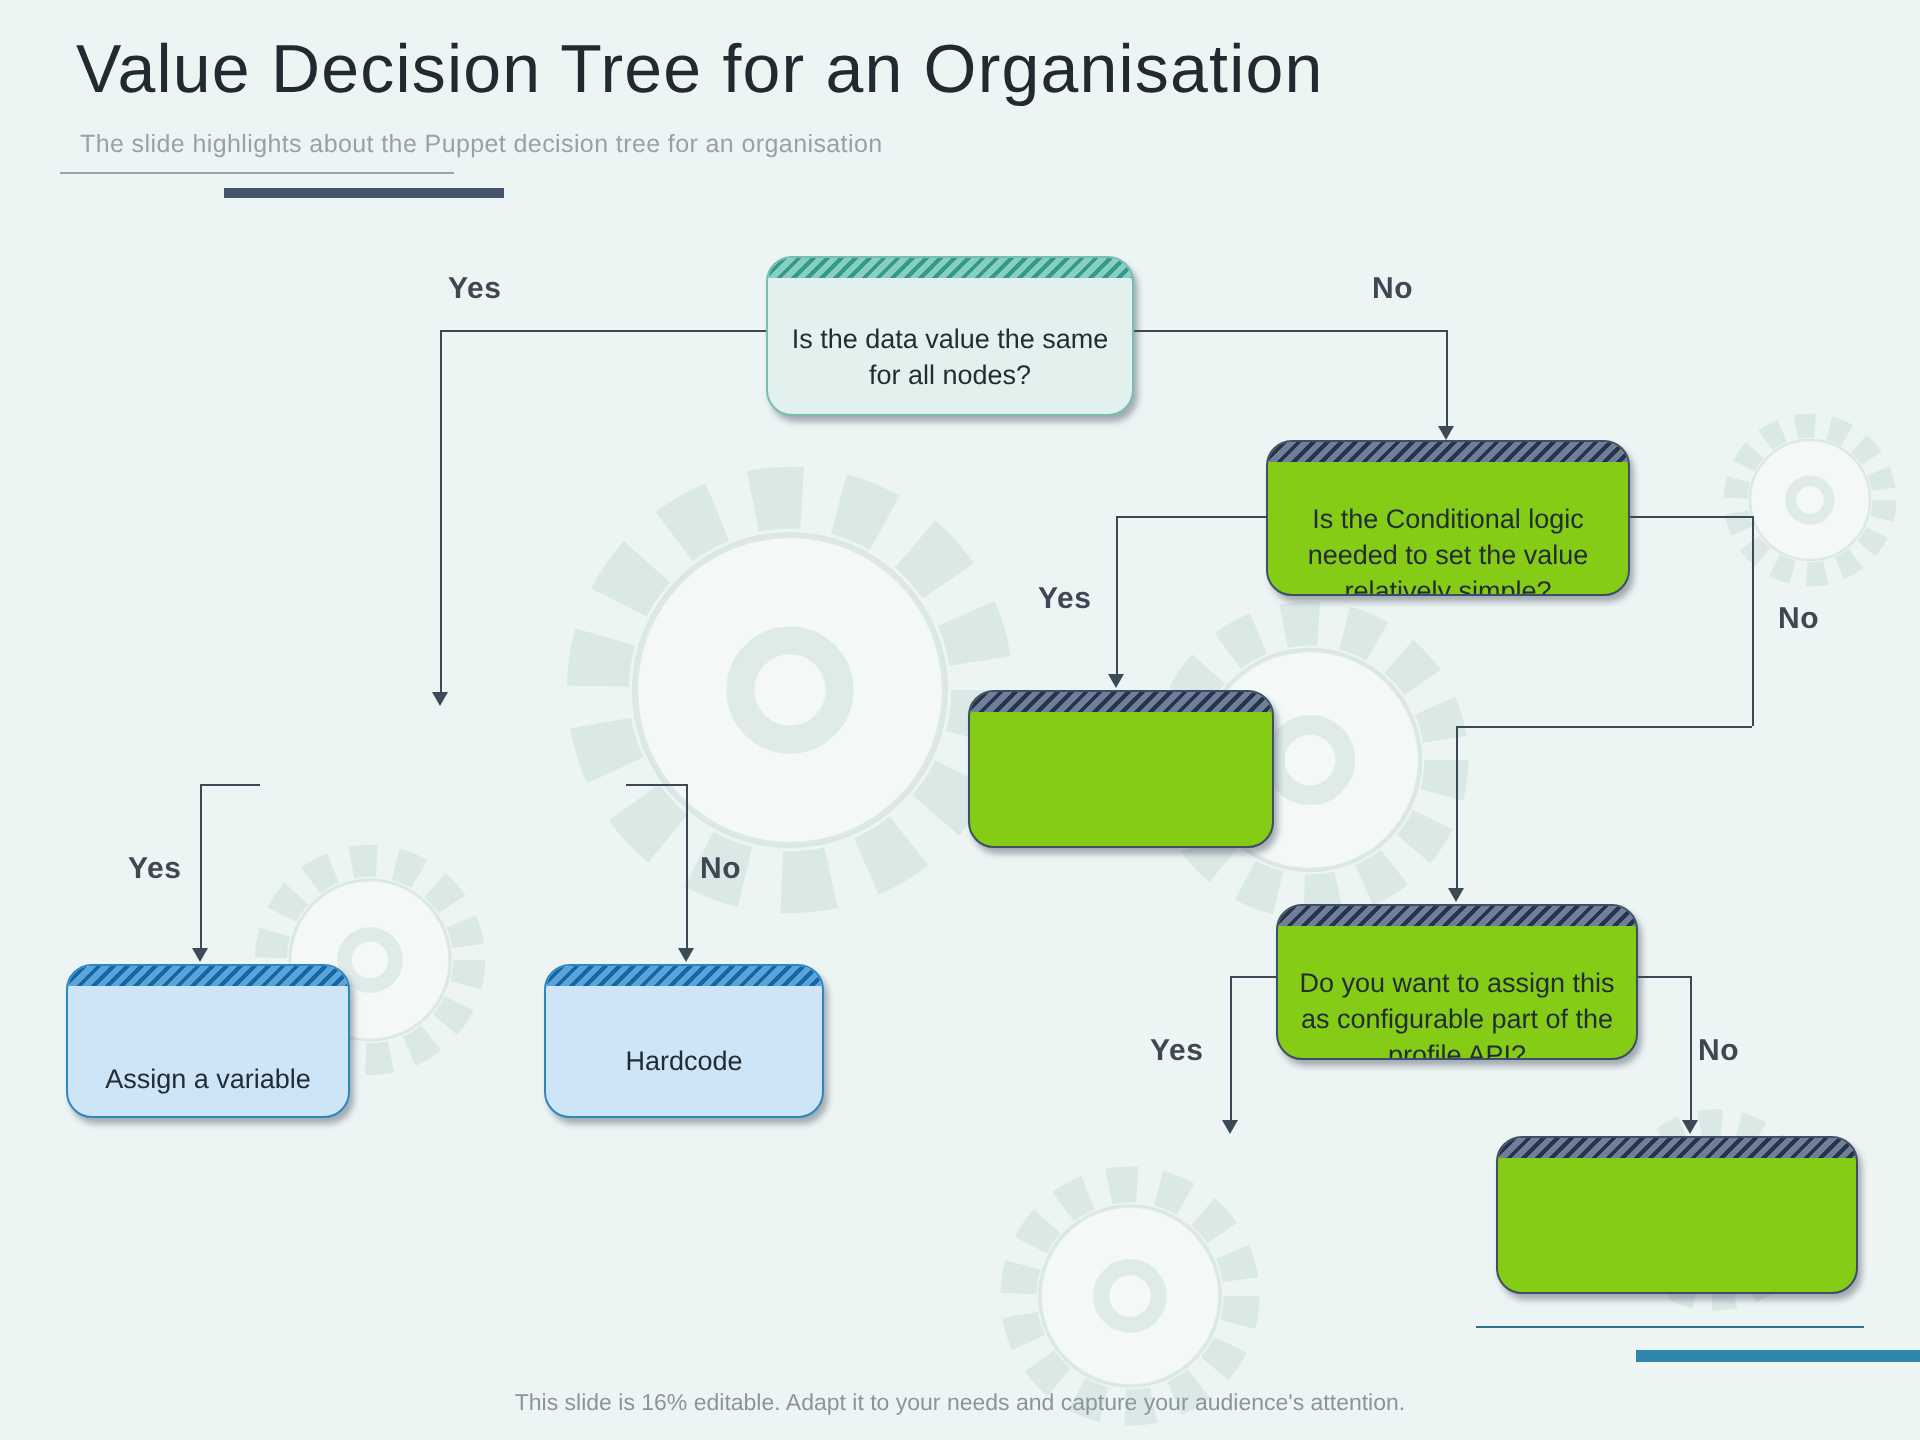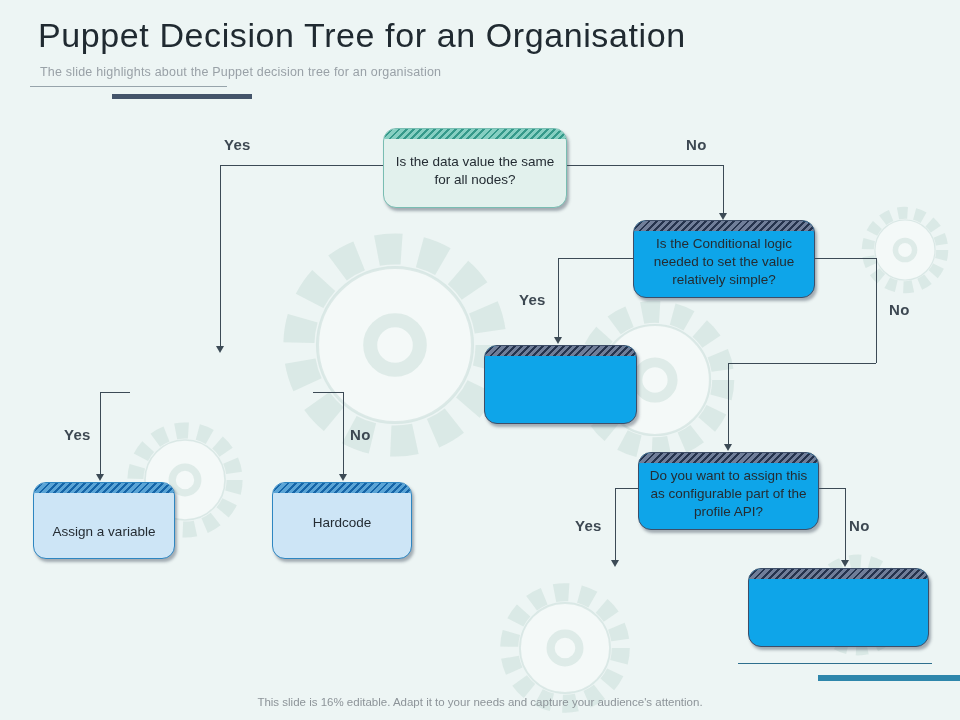--- a/index.html
+++ b/index.html
@@ -25,27 +25,27 @@
   
   .node {
     position:absolute; display:flex; flex-direction:column;
     border-radius:13px; overflow:hidden;
     box-shadow:2px 3px 3px rgba(70,82,97,0.45);
   }
   .node .band { height:10px; flex:none; }
   .node .node-text {
     flex:1; display:flex; align-items:center; justify-content:center;
     text-align:center; padding:4px 10px 8px 10px;
-    font-size:13.5px; line-height:1.35; color:#242c33;
+    font-size:13.5px; line-height:1.35; color:#242c33;margin-top:16px;
   }
   .node.teal { background:#e2f1ed; border:1px solid #79bdb2; }
   .node.teal .band { background:repeating-linear-gradient(135deg,#35998a 0 2px,#86cfc2 2px 5px); }
   .node.blue { background:#cde5f6; border:1px solid #2e86c1; }
   .node.blue .band { background:repeating-linear-gradient(135deg,#1565a8 0 2px,#5aa4d6 2px 5px); }
-  .node.navy { background:#0ea5e9; border:1px solid #3e4e68; }
+  .node.navy { background:#84cc16; border:1px solid #3e4e68; }
   .node.navy .band { background:repeating-linear-gradient(135deg,#25334d 0 2px,#707e99 2px 5px); }
 
   
   .hline, .vline { position:absolute; background:#3c4a55; }
   .hline { height:1px; }
   .vline { width:1px; }
   .arr {
     position:absolute; width:0; height:0;
     border-left:4.5px solid transparent; border-right:4.5px solid transparent;
     border-top:7px solid #3c4a55;
@@ -76,21 +76,21 @@
       </g>
     </defs>
     <use href="#gear" transform="translate(395,345) scale(1.55)"></use>
     <use href="#gear" transform="translate(655,380) scale(1.1)"></use>
     <use href="#gear" transform="translate(185,480) scale(0.8)"></use>
     <use href="#gear" transform="translate(565,648) scale(0.9)"></use>
     <use href="#gear" transform="translate(858,605) scale(0.7)"></use>
     <use href="#gear" transform="translate(905,250) scale(0.6)"></use>
   </svg>
 
-  <div class="title">Puppet Decision Tree for an Organisation</div>
+  <div class="title">Value Decision Tree for an Organisation</div>
   <div class="subtitle">The slide highlights about the Puppet decision tree for an organisation</div>
   <div class="subtitle-underline"></div>
   <div class="accent-bar"></div>
 
   <div>
 
     <div class="hline" style="left:220px;top:165px;width:163px;"></div>
     <div class="vline" style="left:220px;top:165px;height:182px;"></div>
     <div class="arr" style="left:216px;top:346px;"></div>
 

